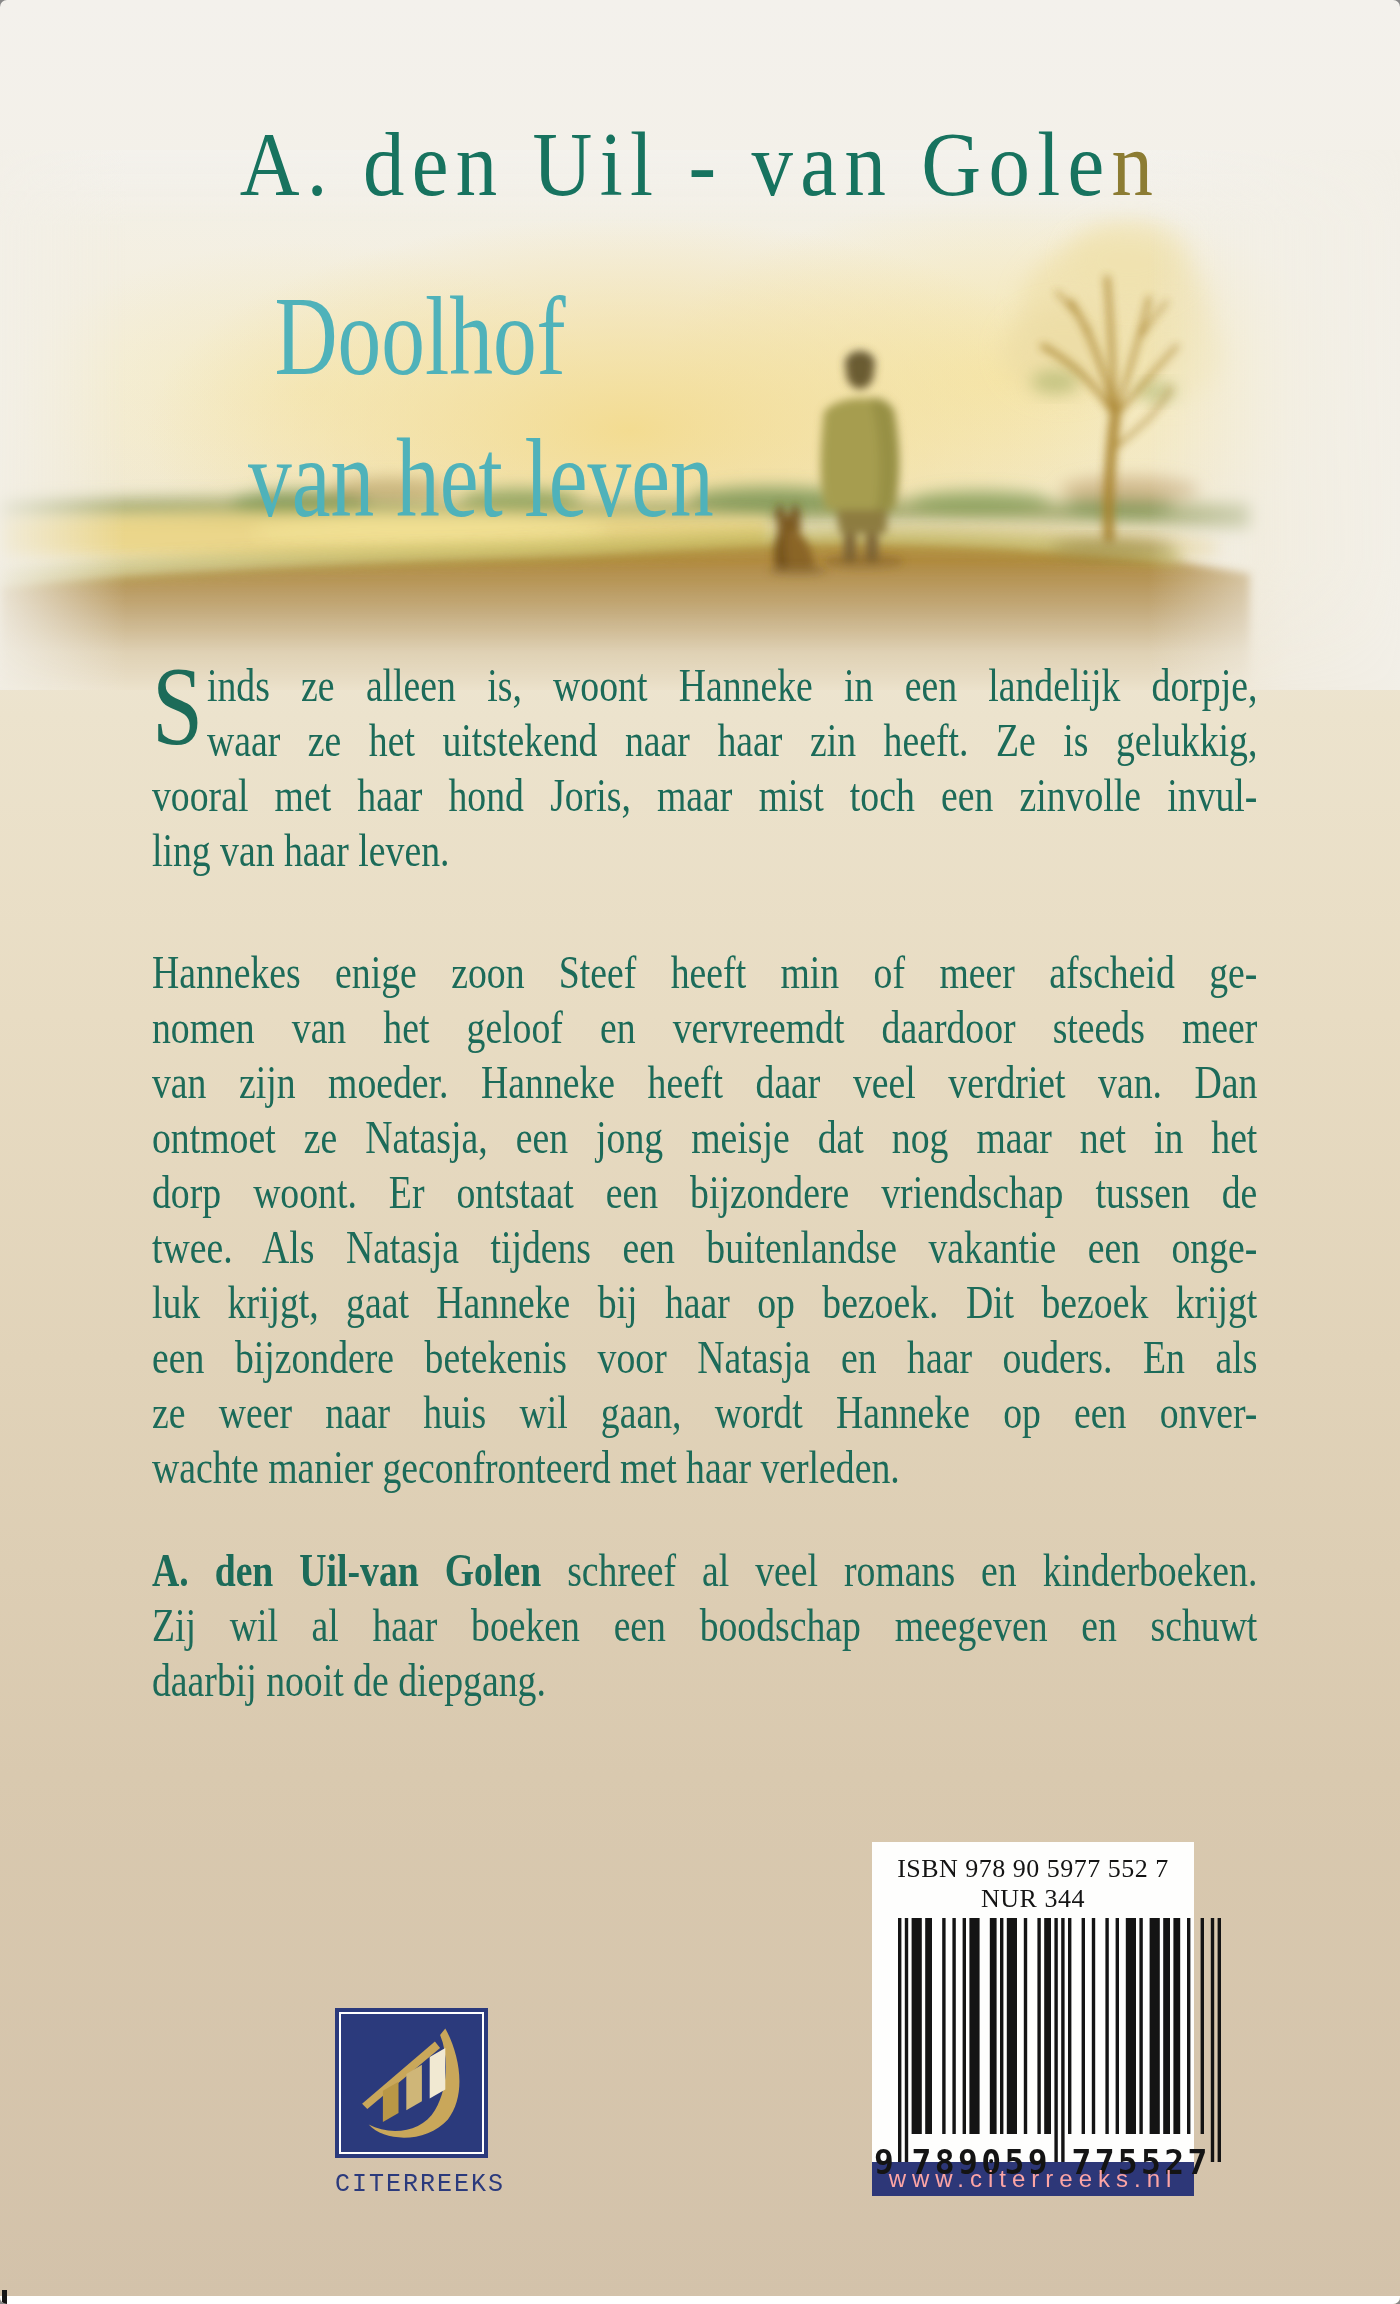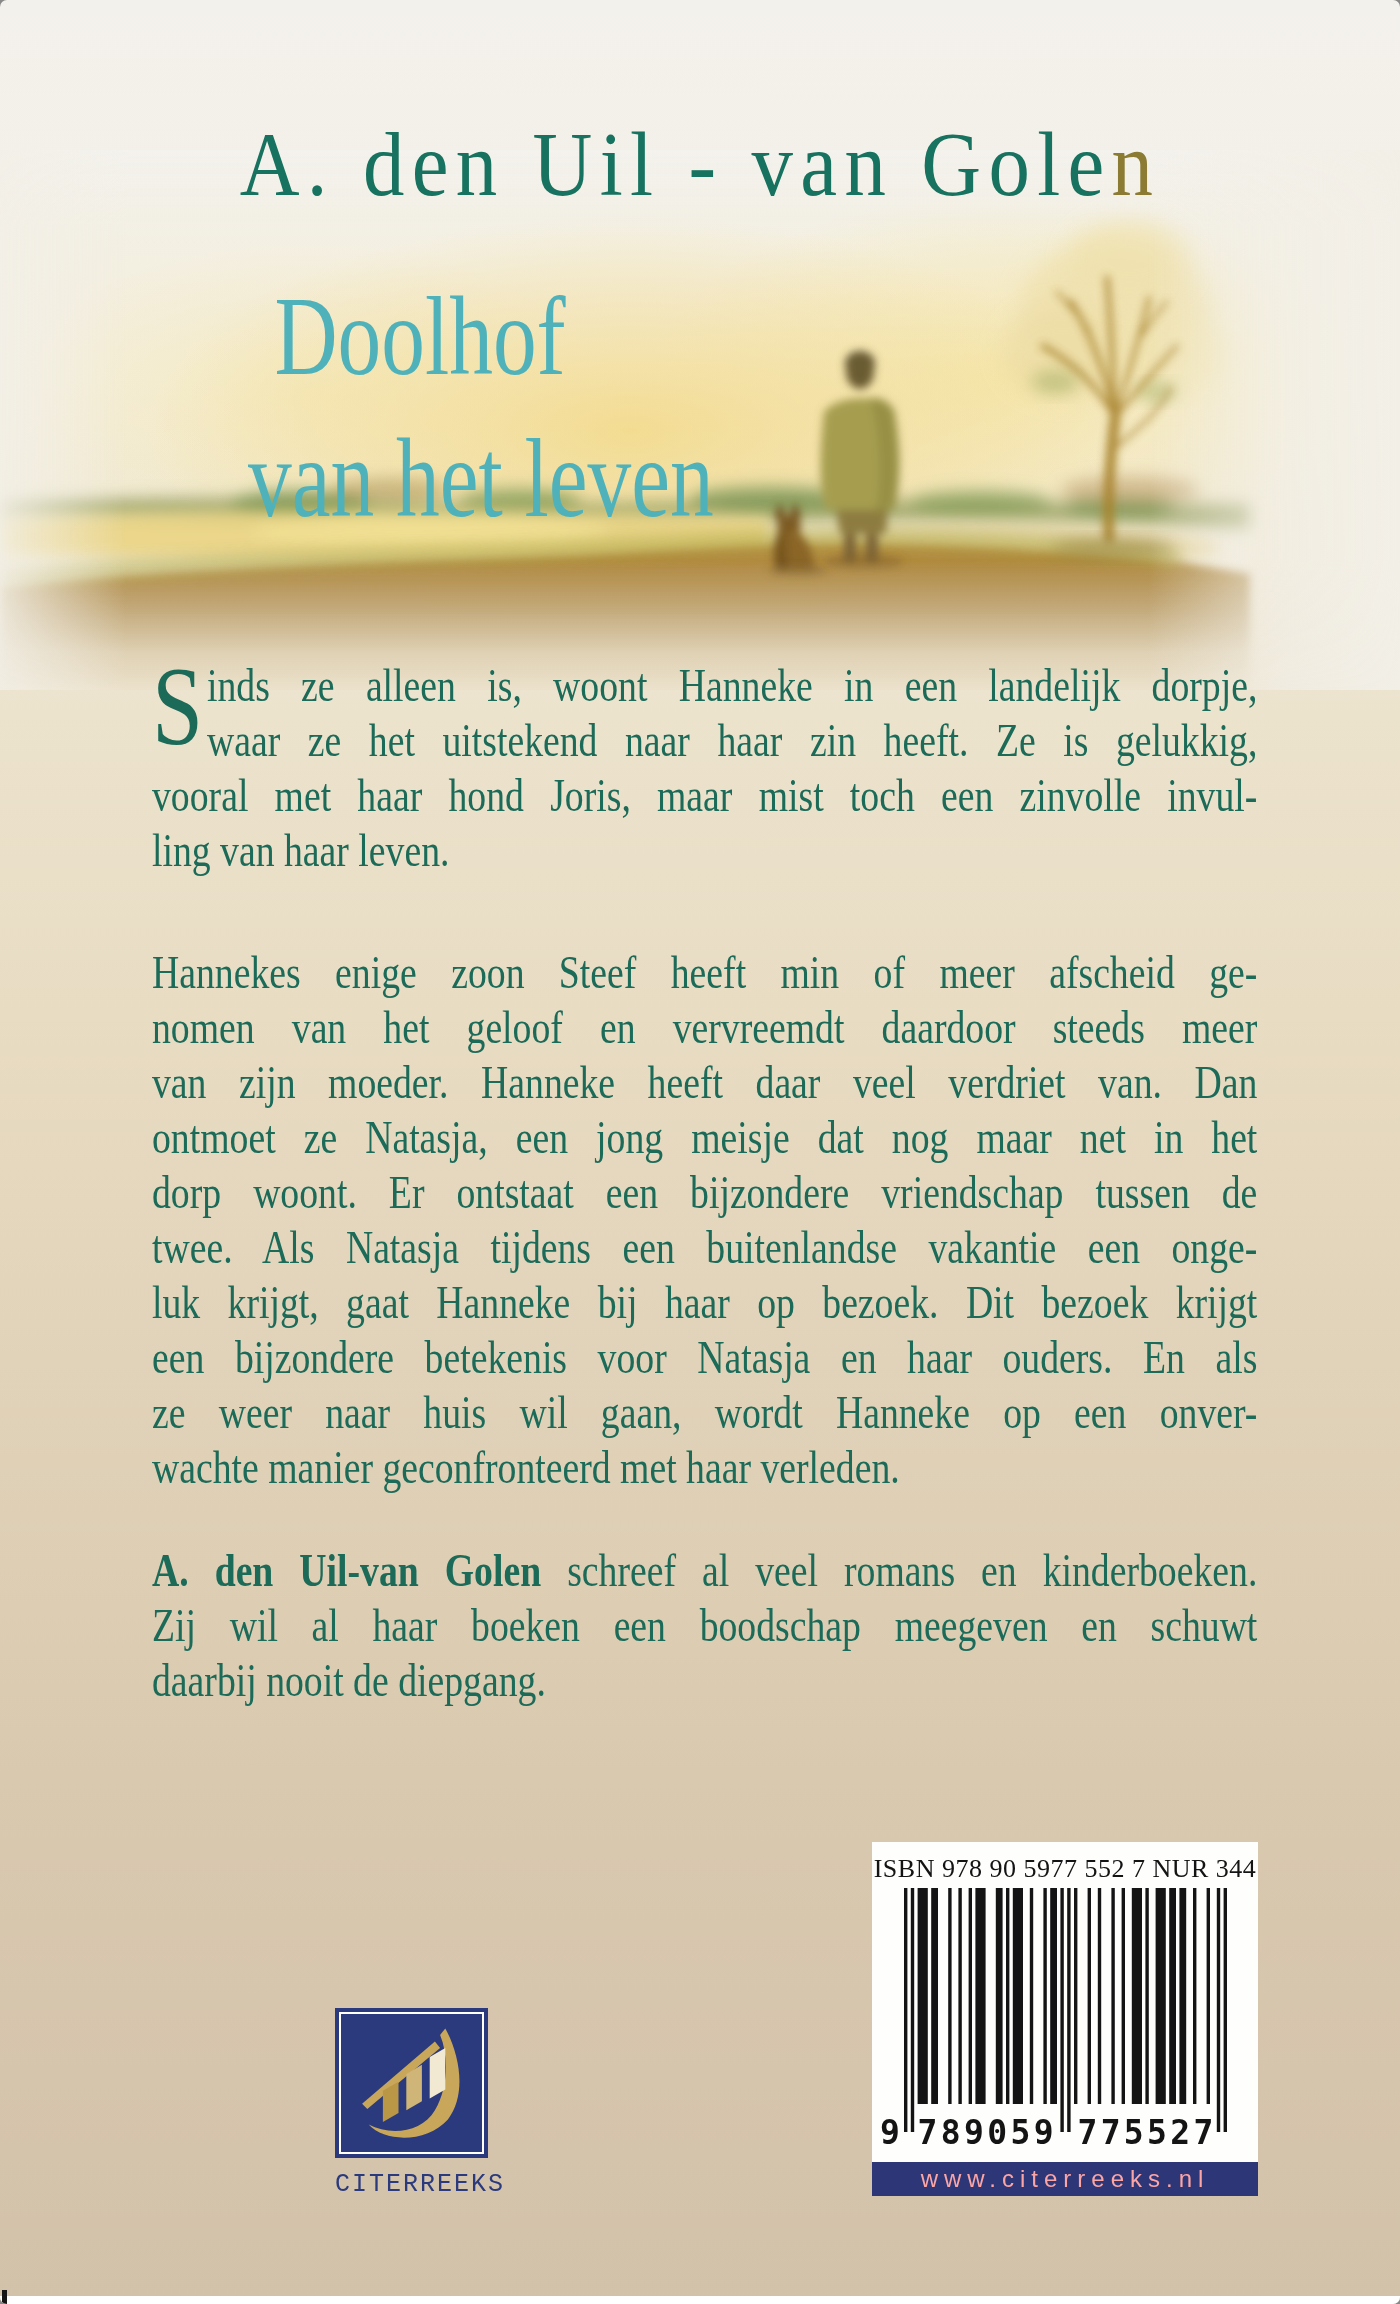--- a/index.html
+++ b/index.html
@@ -61,21 +61,21 @@
   
   .logo-block{position:absolute;left:335px;top:2008px;width:153px;text-align:center;}
   .logo-square{position:relative;width:153px;height:150px;background:var(--publisher-navy,#2b3a7c);}
   .logo-inner{position:absolute;inset:4px;border:2px solid #fff;}
   .logo-square svg{position:absolute;inset:10px;}
   .logo-text{
     margin-top:12px;color:var(--publisher-navy,#2b3a7c);
     font-size:25px;letter-spacing:2px;font-family:Liberation Mono, monospace;
   }
   
-  .isbn-block{position:absolute;left:872px;top:1842px;width:386px;}
+  .isbn-block{position:absolute;left:872px;top:1842px;width:322px;}
   .isbn-white{background:#fefefd;height:320px;text-align:center;}
   .isbn-label{
     padding-top:12px;font-size:26px;color:var(--barcode-black,#141414);
     font-family:"Liberation Serif",serif;letter-spacing:.5px;
   }
   .isbn-white svg{display:block;margin:4px auto 0;}
   .site-bar{
     height:34px;background:var(--website-bar-navy,#2d3778);
     color:#fca5a5;font-family:"Liberation Sans",sans-serif;
     font-size:24px;letter-spacing:6px;text-align:center;line-height:34px;font-weight:400;

